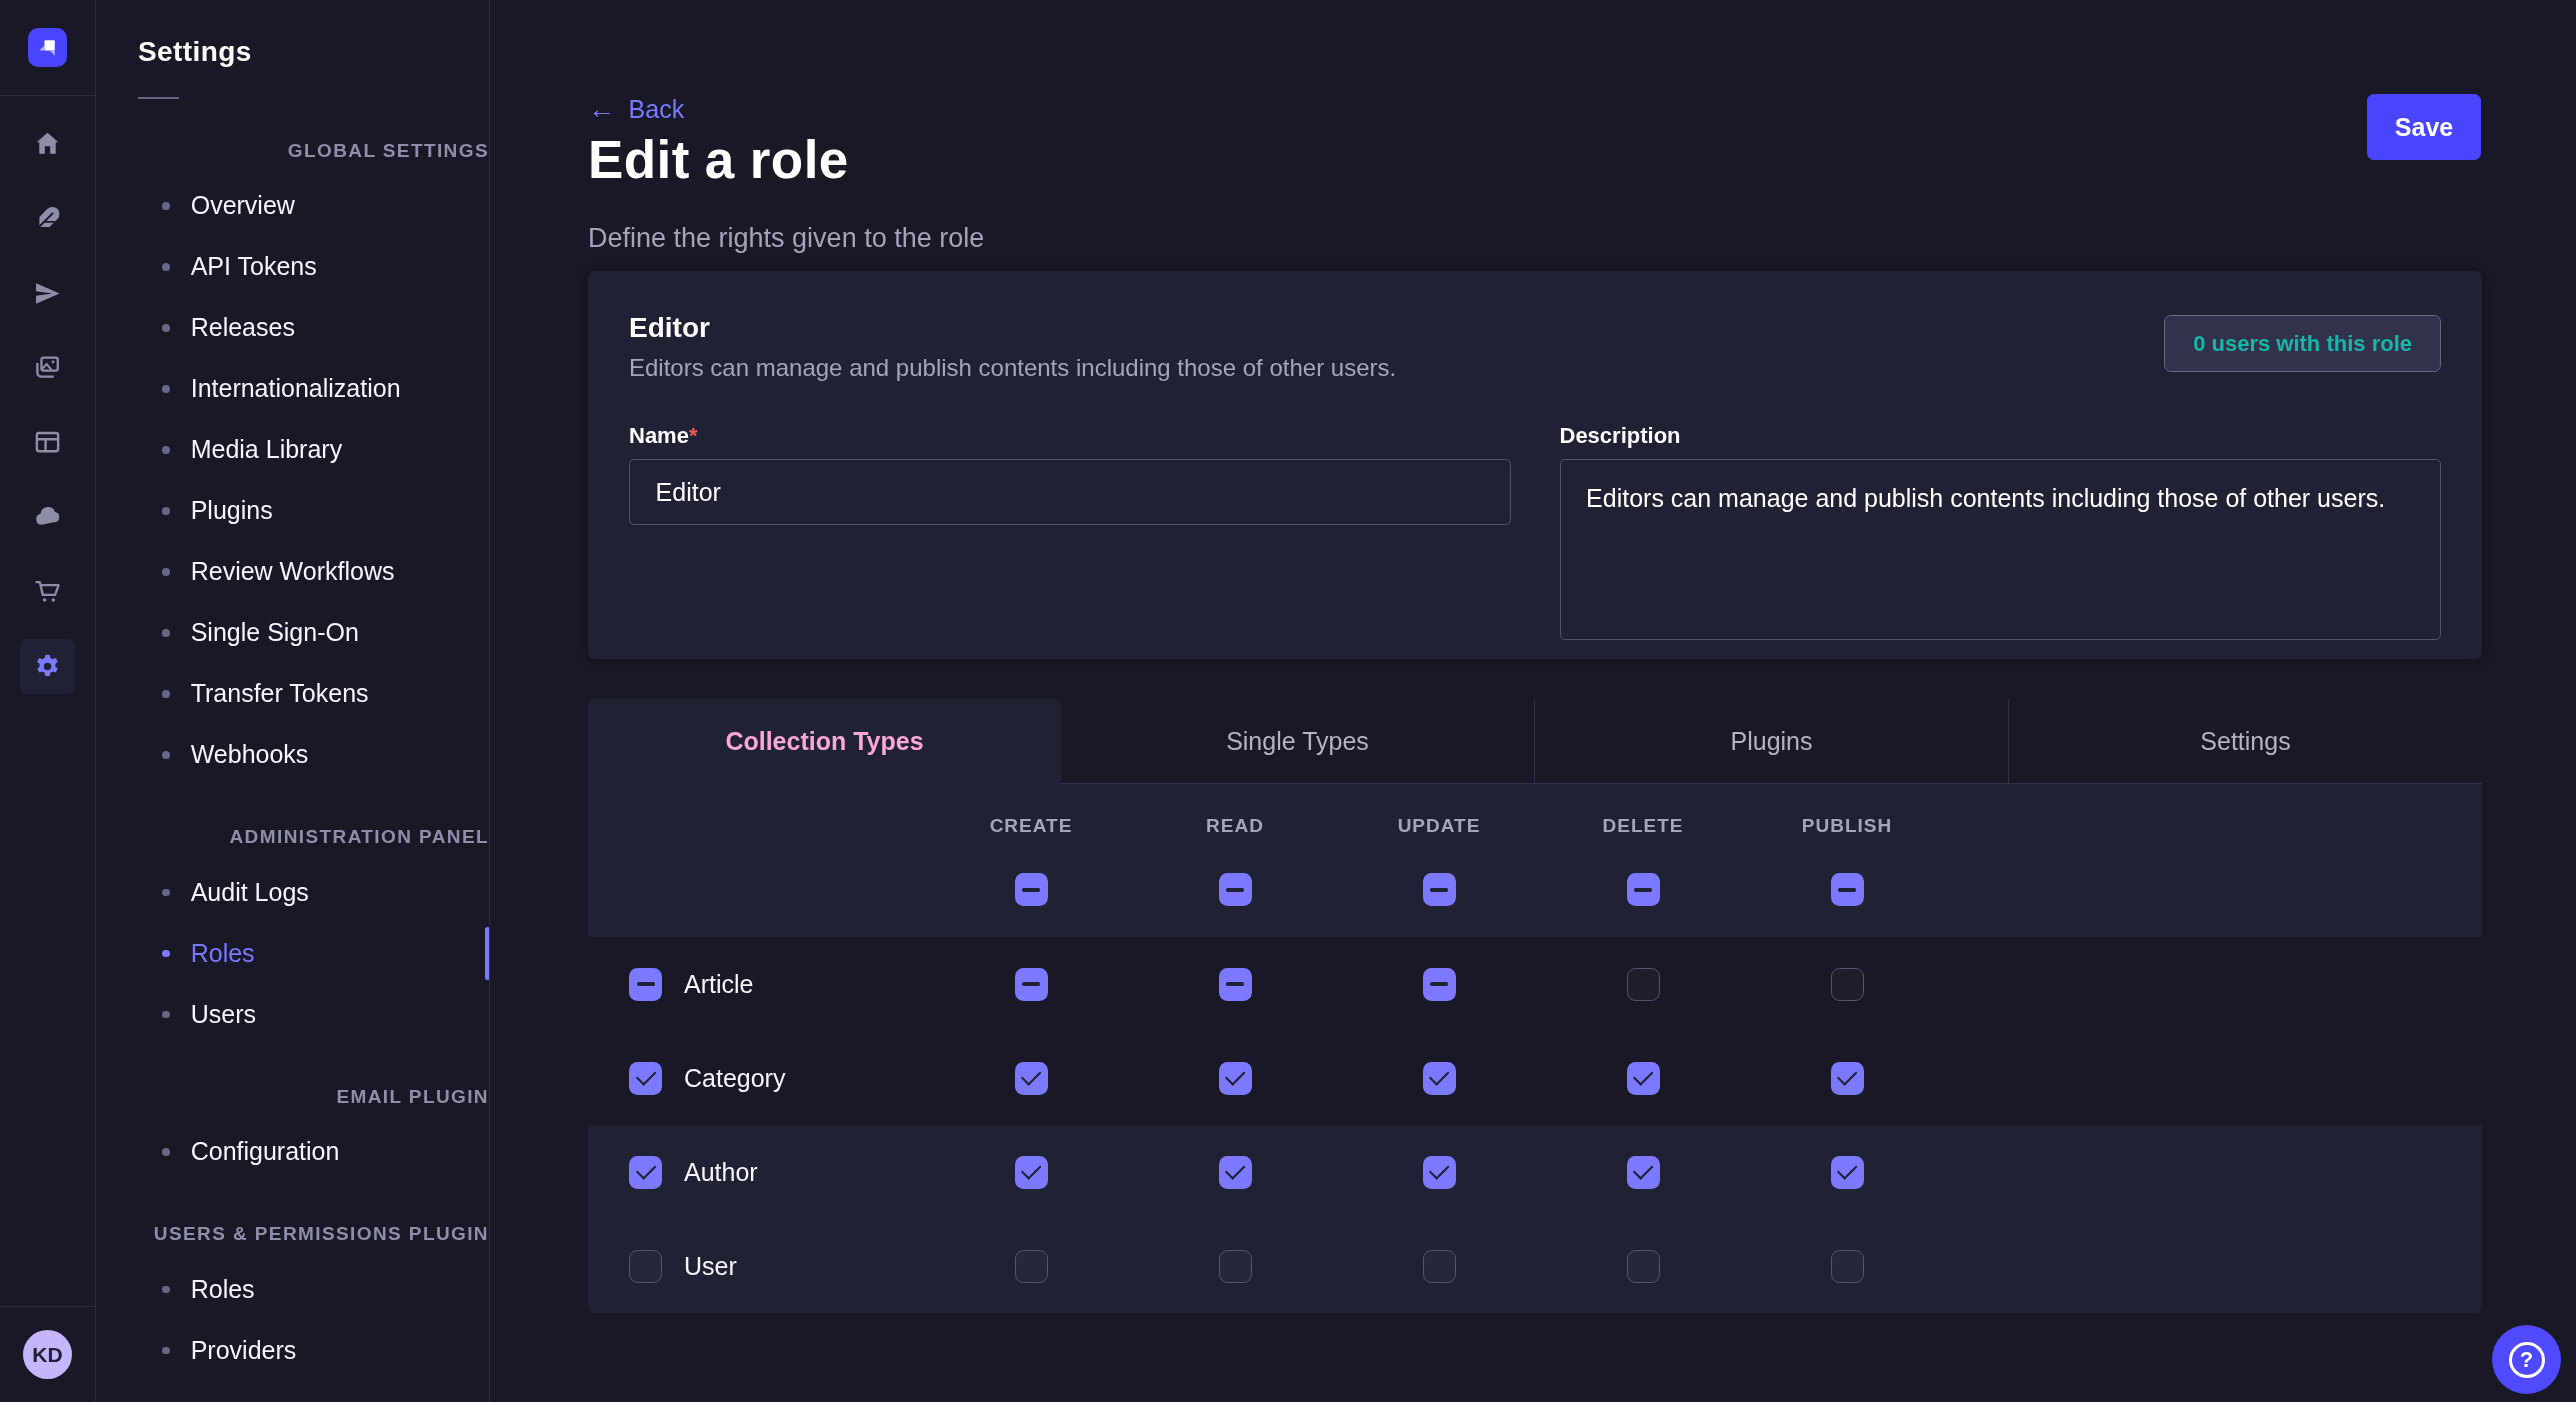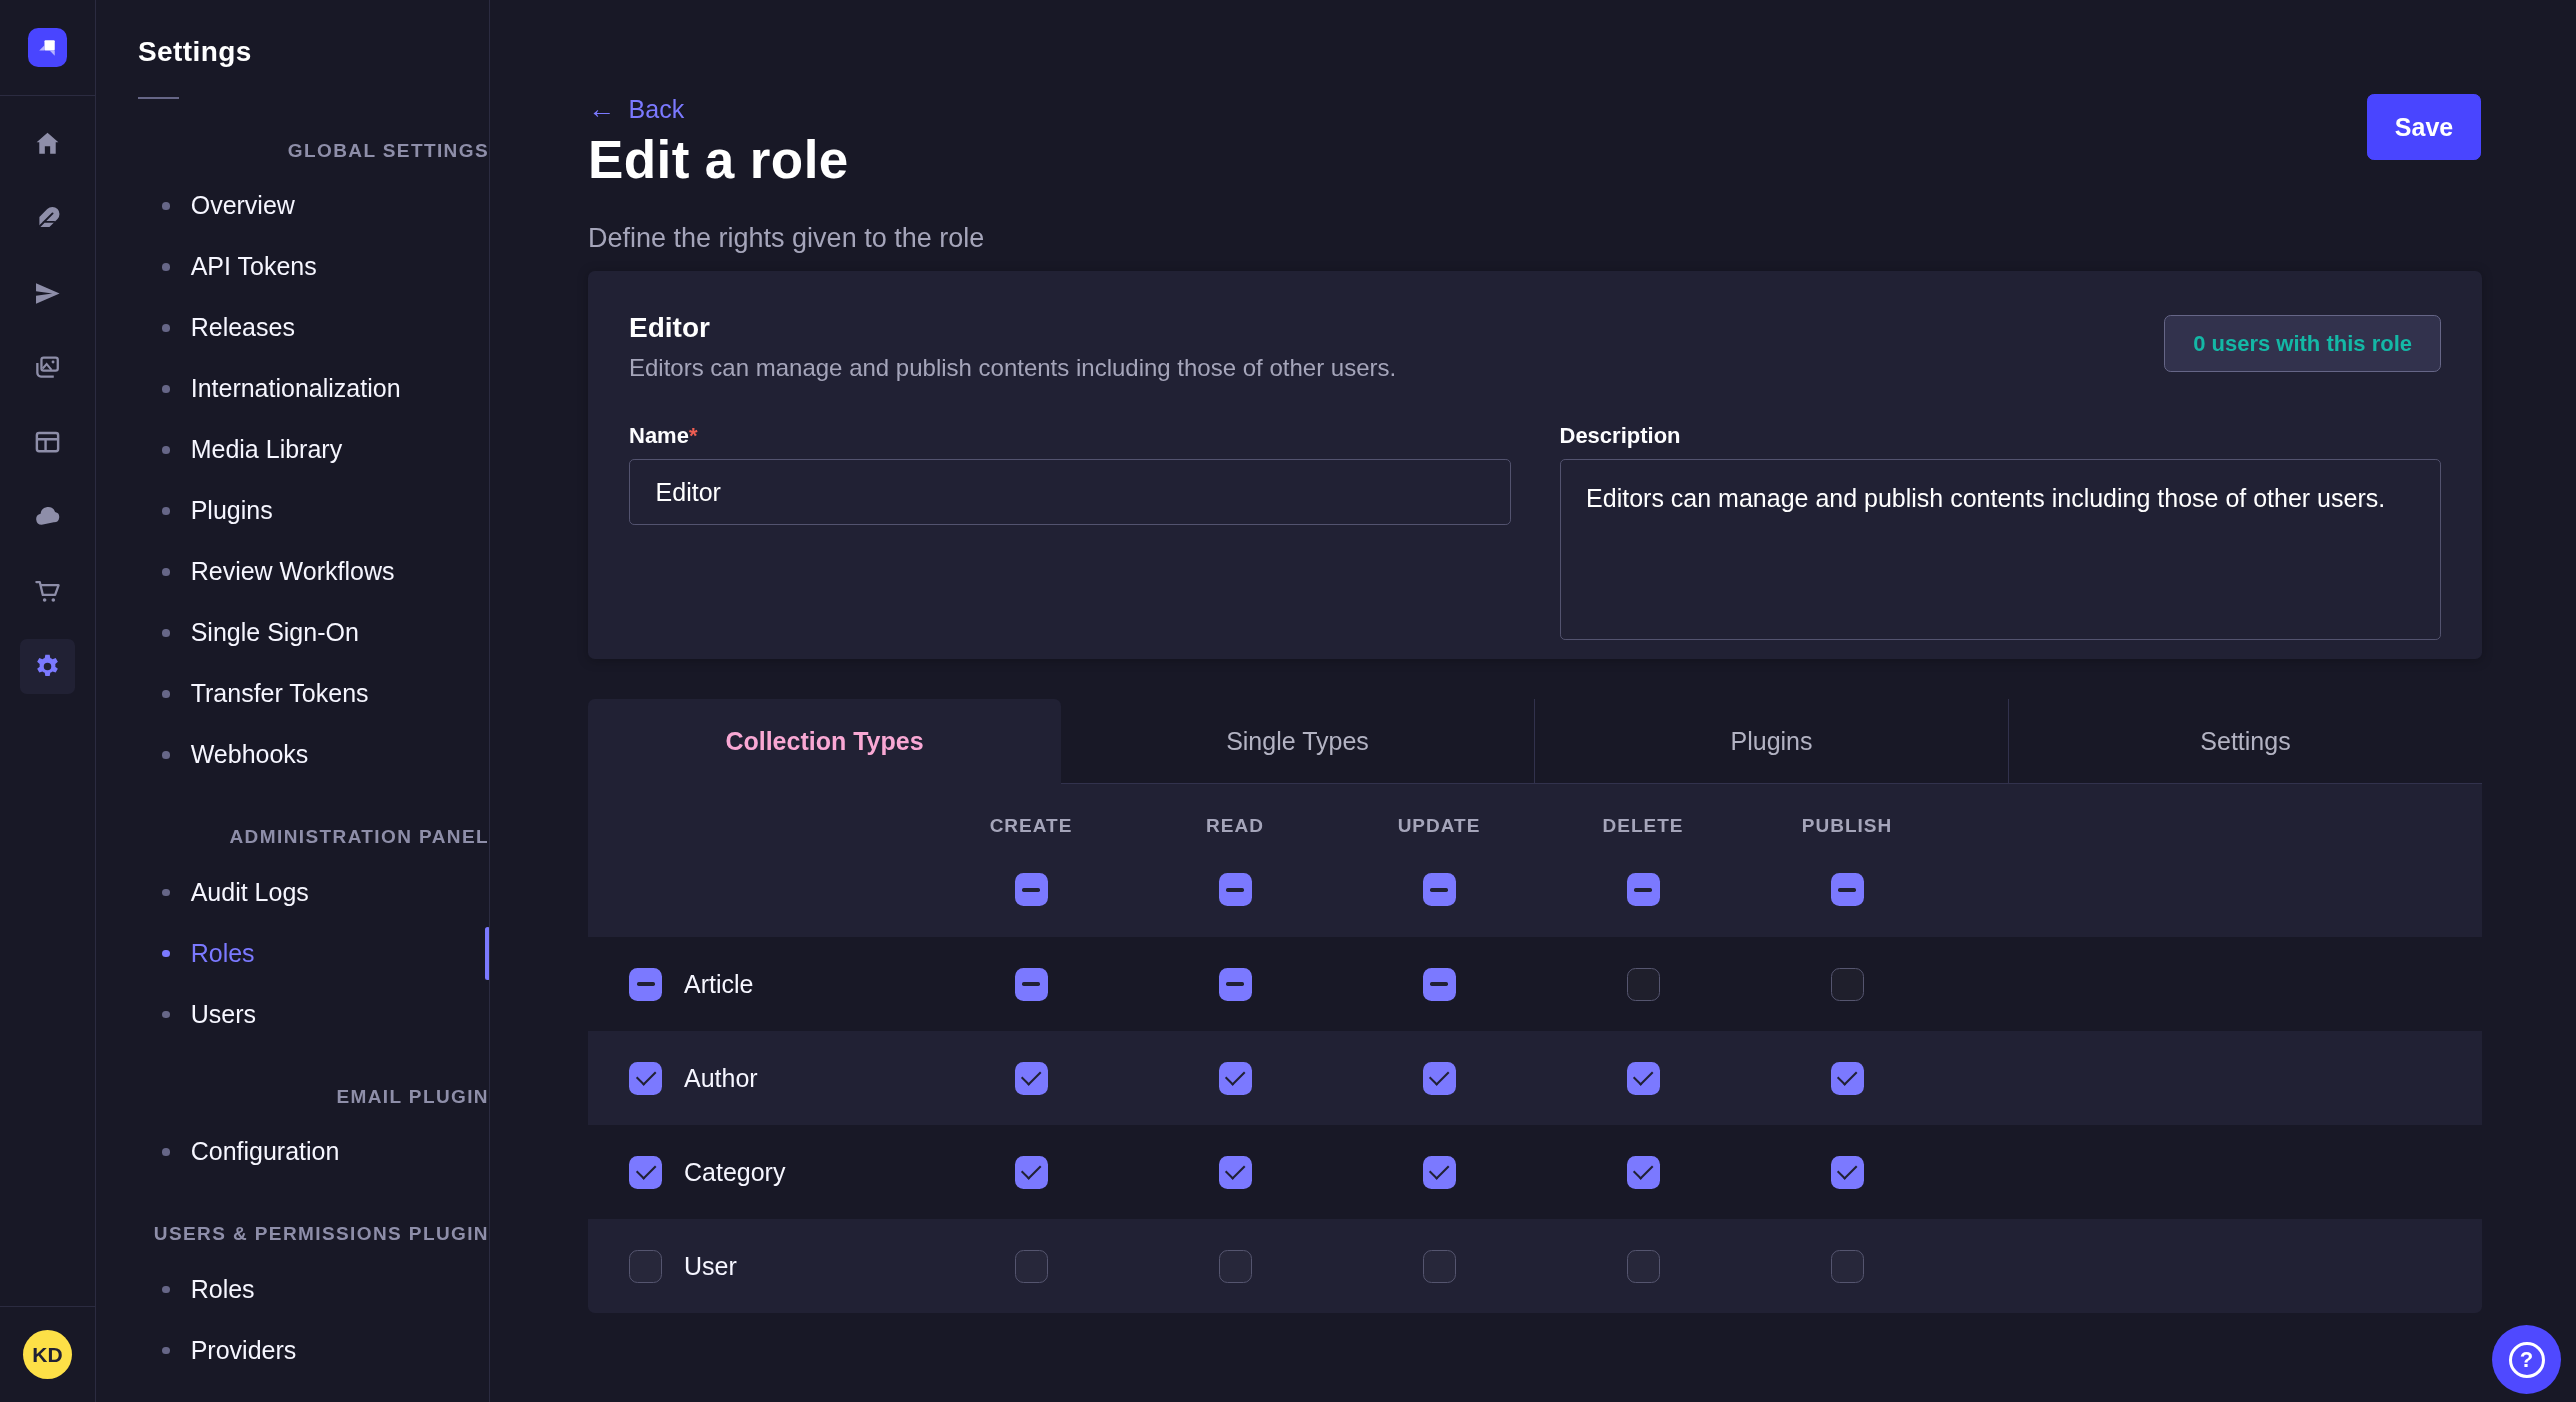--- a/index.html
+++ b/index.html
@@ -15,21 +15,21 @@
   .rail { position:absolute; left:0; top:0; bottom:0; width:96px;
           border-right:0.9px solid #2b2b40; display:flex; flex-direction:column; align-items:center; }
   .rail-logo-box { width:96px; height:96px; border-bottom:0.9px solid #2b2b40; display:grid; place-items:center; }
   .logo { width:39px; height:39px; border-radius:10.2px; background:#4945ff; display:grid; place-items:center; }
   .logo svg { width:29px; height:29px; }
   .rail-nav { margin-top:20.4px; display:flex; flex-direction:column; gap:19.6px; }
   .rail-item { width:55px; height:55px; border-radius:6.8px; display:grid; place-items:center; color:#8e8ea9; cursor:pointer; }
   .rail-item svg { width:29px; height:29px; display:block; }
   .rail-item.active { background:#212134; color:#7b79ff; }
   .rail-bottom { margin-top:auto; width:96px; height:96px; border-top:0.9px solid #2b2b40; display:grid; place-items:center; }
-  .avatar { width:49px; height:49px; border-radius:50%; background:#fde047; color:#212134;
+  .avatar { width:49px; height:49px; border-radius:50%; background:#c4b5fd; color:#212134;
             font-size:21px; font-weight:bold; display:grid; place-items:center; cursor:pointer; }
 
   
   .sidebar { position:absolute; left:97px; top:0; bottom:0; width:393px; border-right:0.9px solid #2b2b40; overflow:hidden; }
   .sidebar-title { margin:36px 0 0 41px; font-size:28px; font-weight:bold; letter-spacing:0.4px; }
   .sidebar-divider { margin:29px 0 0 41px; width:41px; height:1.7px; background:#666687; border:none; }
   .nav-section { margin-top:41px; }
   .section-label { margin-left:41px; font-size:19px; font-weight:bold; color:#8e8ea9; letter-spacing:1.4px;text-align:right; }
   .section-items { margin-top:13.6px; list-style:none; }
   .nav-item { position:relative; height:61px; display:flex; align-items:center; padding-left:65px; gap:21px;
@@ -353,46 +353,46 @@
           <div class="cb indeterminate"></div>
         </div>
         <div class="cell">
           <div class="cb unchecked"></div>
         </div>
         <div class="cell">
           <div class="cb unchecked"></div>
         </div>
         <div></div>
       </div>
+      <div class="perm-row dark">
+        <div class="row-label-cell">
+          <div class="cb checked"></div>
+          <span class="row-label">Category</span>
+        </div>
+        <div class="cell">
+          <div class="cb checked"></div>
+        </div>
+        <div class="cell">
+          <div class="cb checked"></div>
+        </div>
+        <div class="cell">
+          <div class="cb checked"></div>
+        </div>
+        <div class="cell">
+          <div class="cb checked"></div>
+        </div>
+        <div class="cell">
+          <div class="cb checked"></div>
+        </div>
+        <div></div>
+      </div>
       <div class="perm-row light">
         <div class="row-label-cell">
           <div class="cb checked"></div>
           <span class="row-label">Author</span>
-        </div>
-        <div class="cell">
-          <div class="cb checked"></div>
-        </div>
-        <div class="cell">
-          <div class="cb checked"></div>
-        </div>
-        <div class="cell">
-          <div class="cb checked"></div>
-        </div>
-        <div class="cell">
-          <div class="cb checked"></div>
-        </div>
-        <div class="cell">
-          <div class="cb checked"></div>
-        </div>
-        <div></div>
-      </div>
-      <div class="perm-row dark">
-        <div class="row-label-cell">
-          <div class="cb checked"></div>
-          <span class="row-label">Category</span>
         </div>
         <div class="cell">
           <div class="cb checked"></div>
         </div>
         <div class="cell">
           <div class="cb checked"></div>
         </div>
         <div class="cell">
           <div class="cb checked"></div>
         </div>

